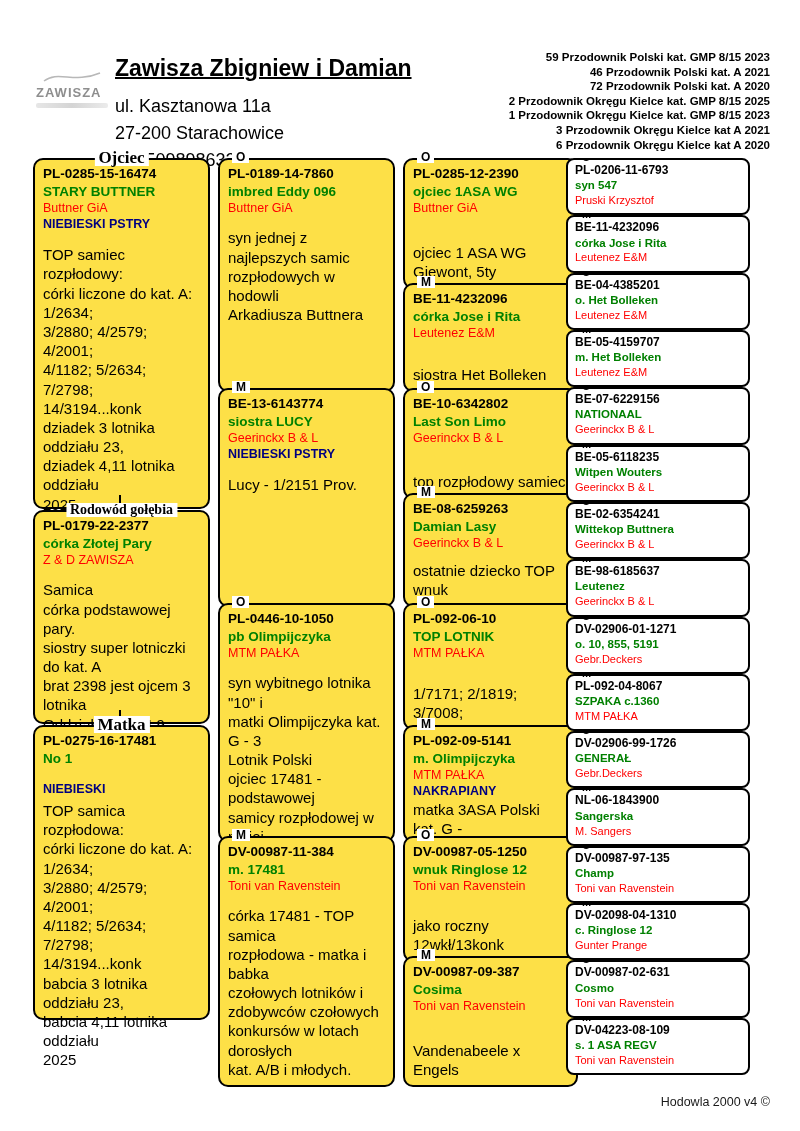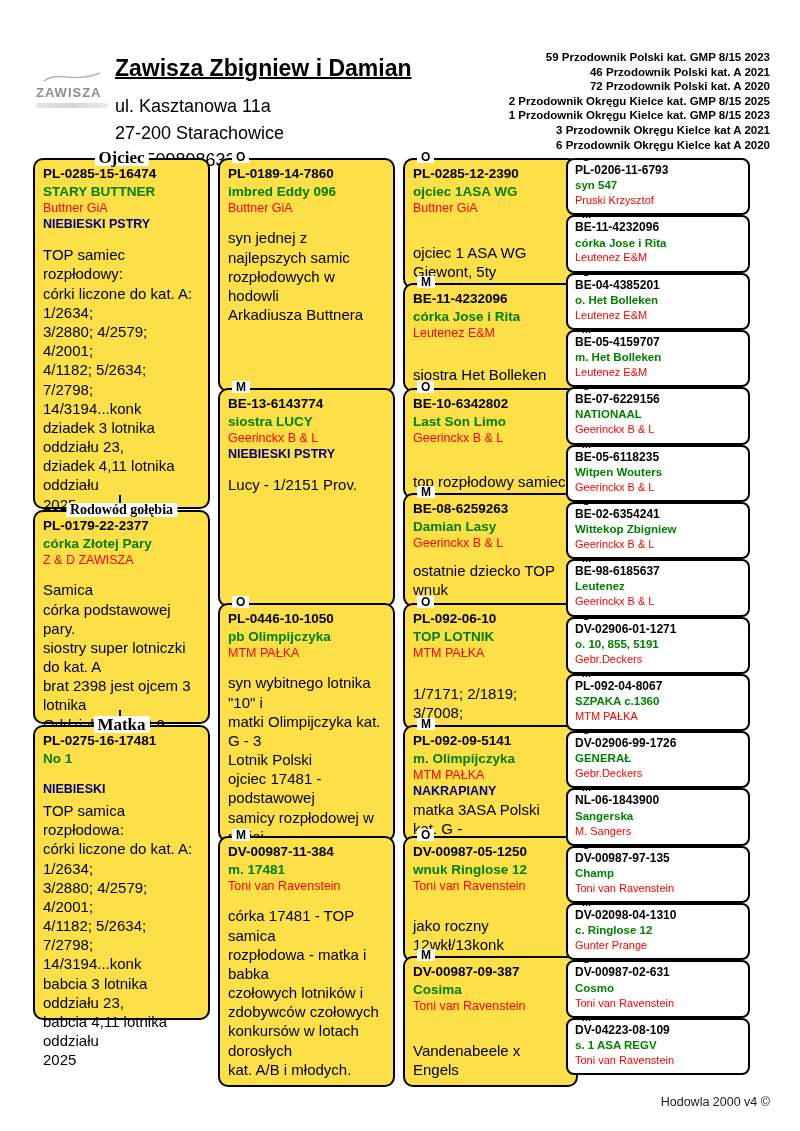--- a/index.html
+++ b/index.html
@@ -295,21 +295,21 @@
       </div>
       <div class="sbox">
         <span class="tab">M</span>
         <div class="ring">BE-05-6118235</div>
         <div class="name">Witpen Wouters</div>
         <div class="breeder">Geerinckx B &amp; L</div>
       </div>
       <div class="sbox">
         <span class="tab">O</span>
         <div class="ring">BE-02-6354241</div>
-        <div class="name">Wittekop Zbigniew</div>
+        <div class="name">Wittekop Buttnera</div>
         <div class="breeder">Geerinckx B &amp; L</div>
       </div>
       <div class="sbox">
         <span class="tab">M</span>
         <div class="ring">BE-98-6185637</div>
         <div class="name">Leutenez</div>
         <div class="breeder">Geerinckx B &amp; L</div>
       </div>
       <div class="sbox">
         <span class="tab">O</span>

